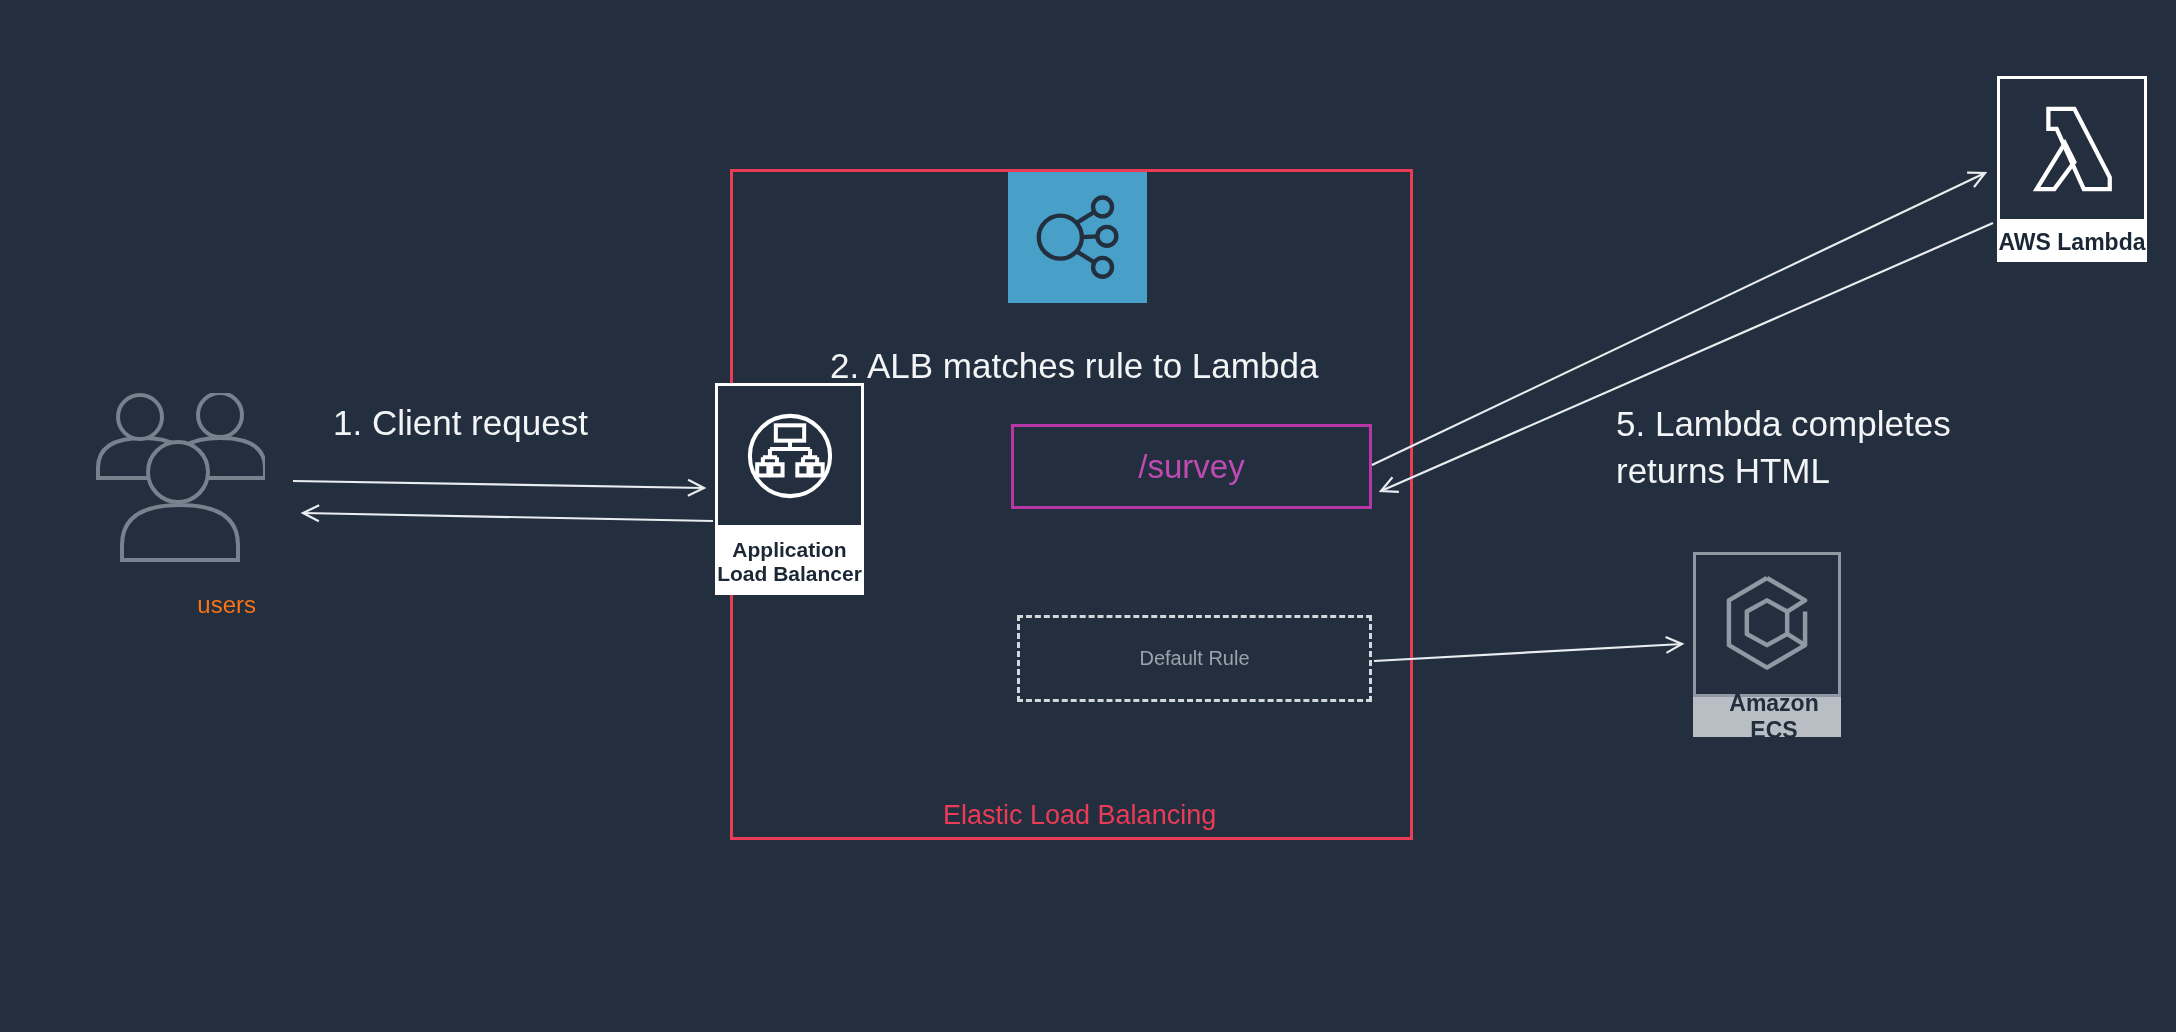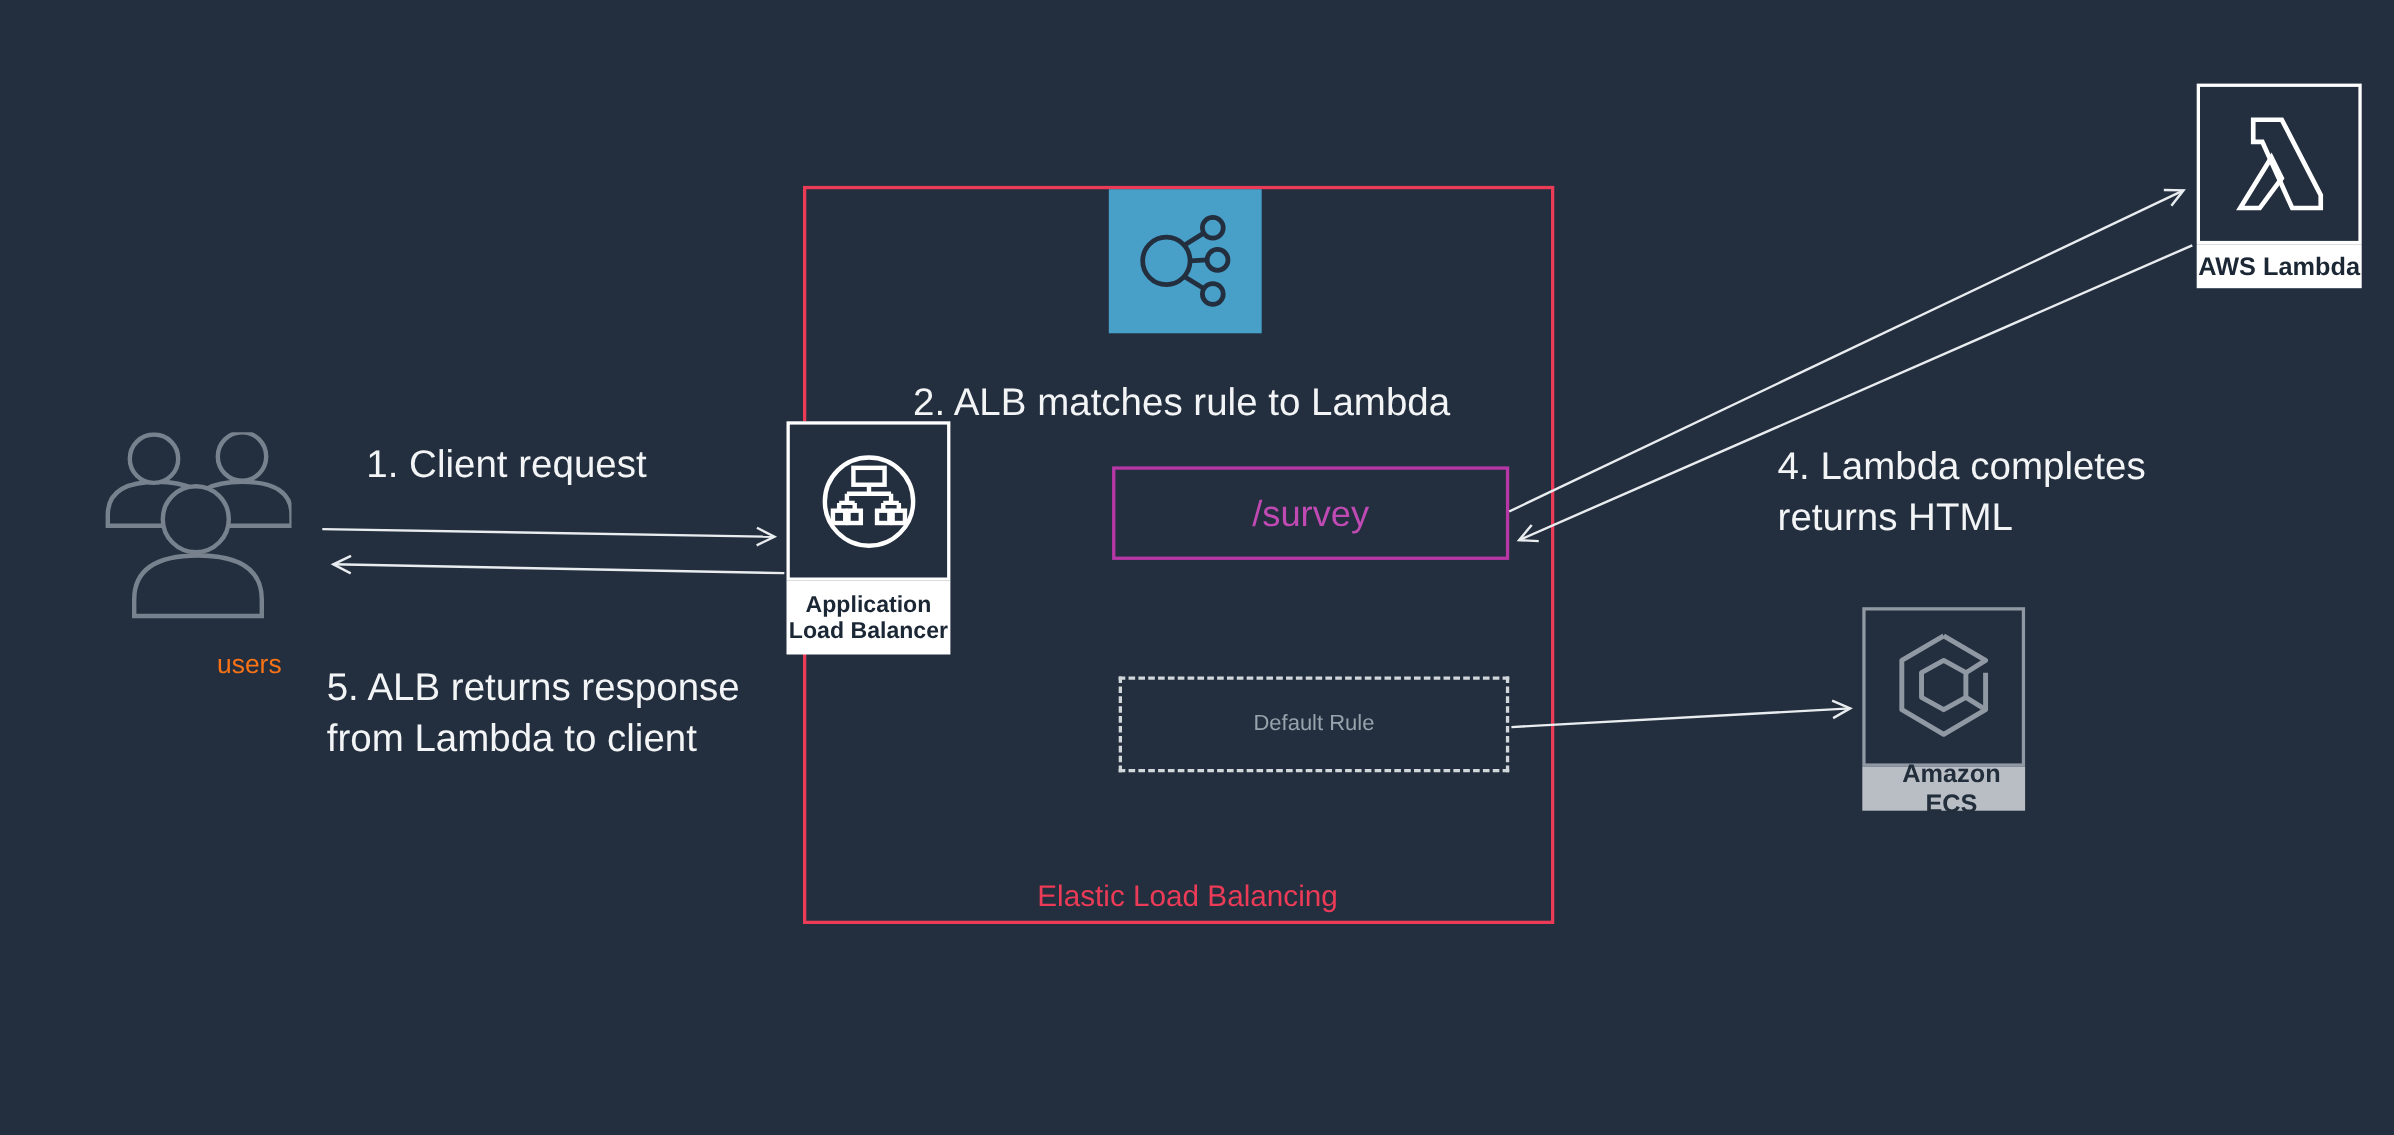--- a/index.html
+++ b/index.html
@@ -178,21 +178,17 @@
       </svg>
     </div>
     <div class="label-strip">
       <span>Amazon ECS</span>
     </div>
   </div>
 
   <div class="note" style="left:333px;top:399px;">1. Client request</div>
   <div class="note" style="left:830px;top:342px;">2. ALB matches rule to Lambda</div>
   <div class="note" style="left:1616px;top:400px;">
-    <div>4. Lambda completes</div>
+    <div>5. Lambda completes</div>
     <div>returns HTML</div>
-  </div>
-  <div class="note" style="left:297px;top:601px;">
-    <div>5. ALB returns response</div>
-    <div>from Lambda to client</div>
   </div>
 
 </div>
 
 </body></html>

